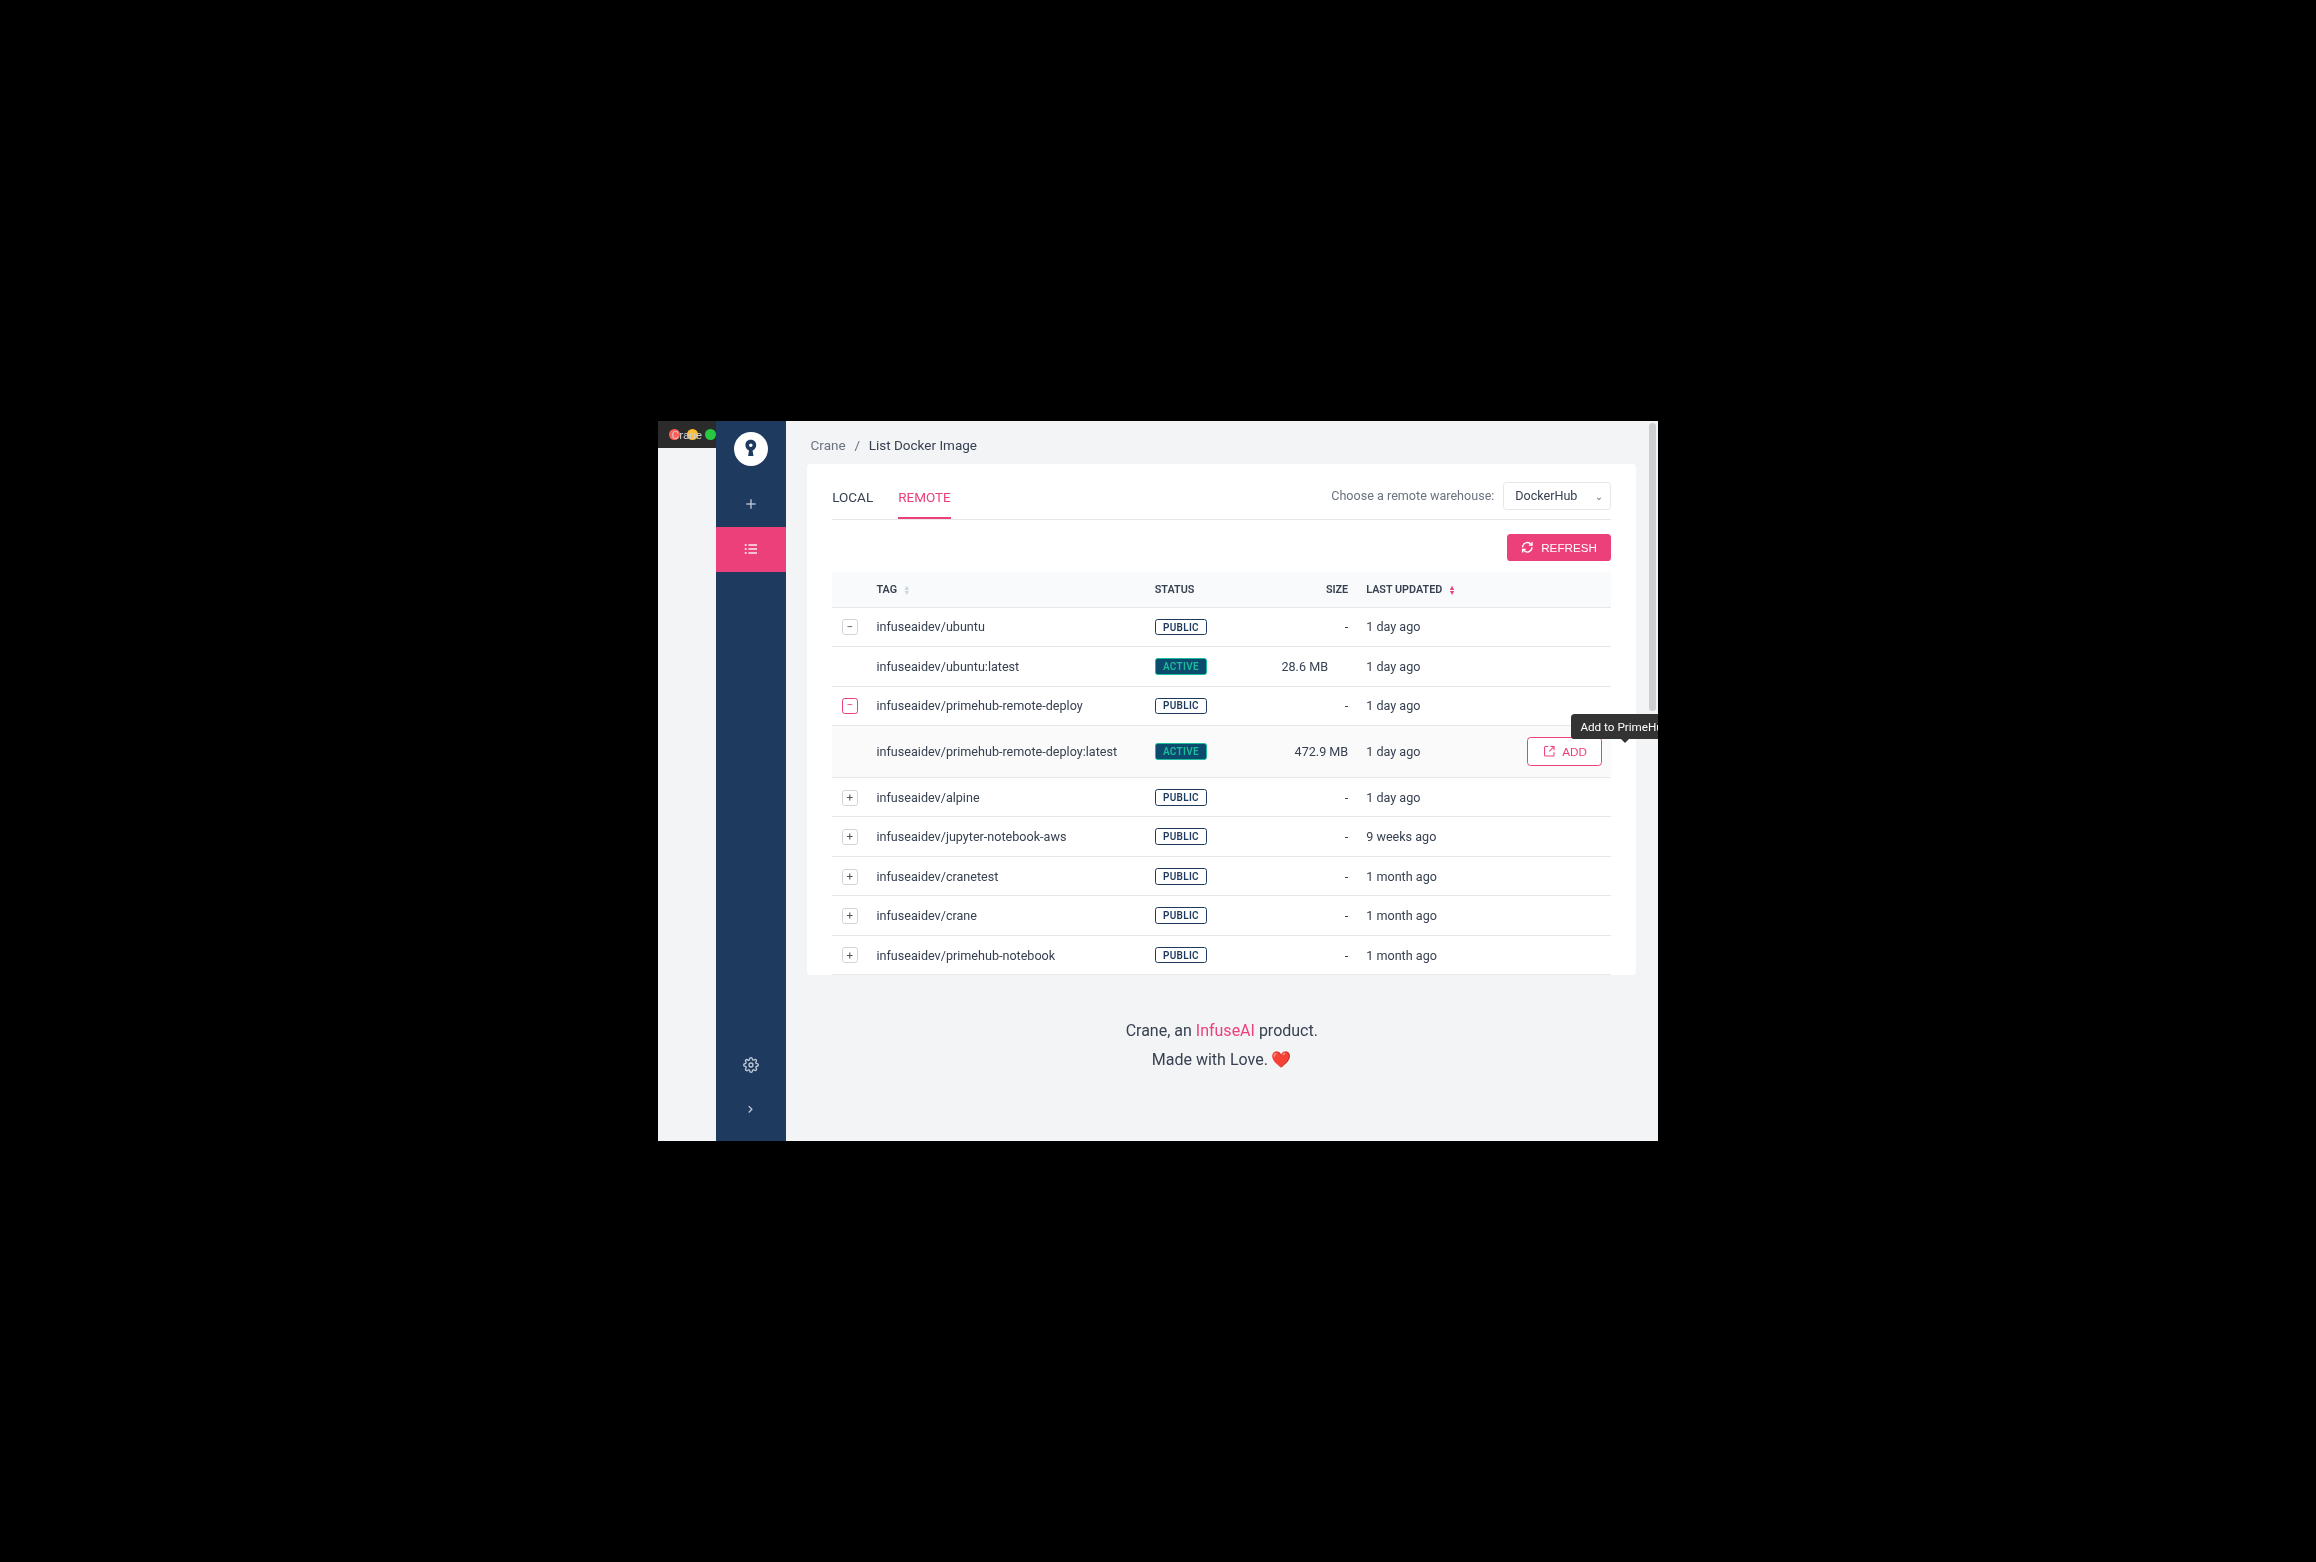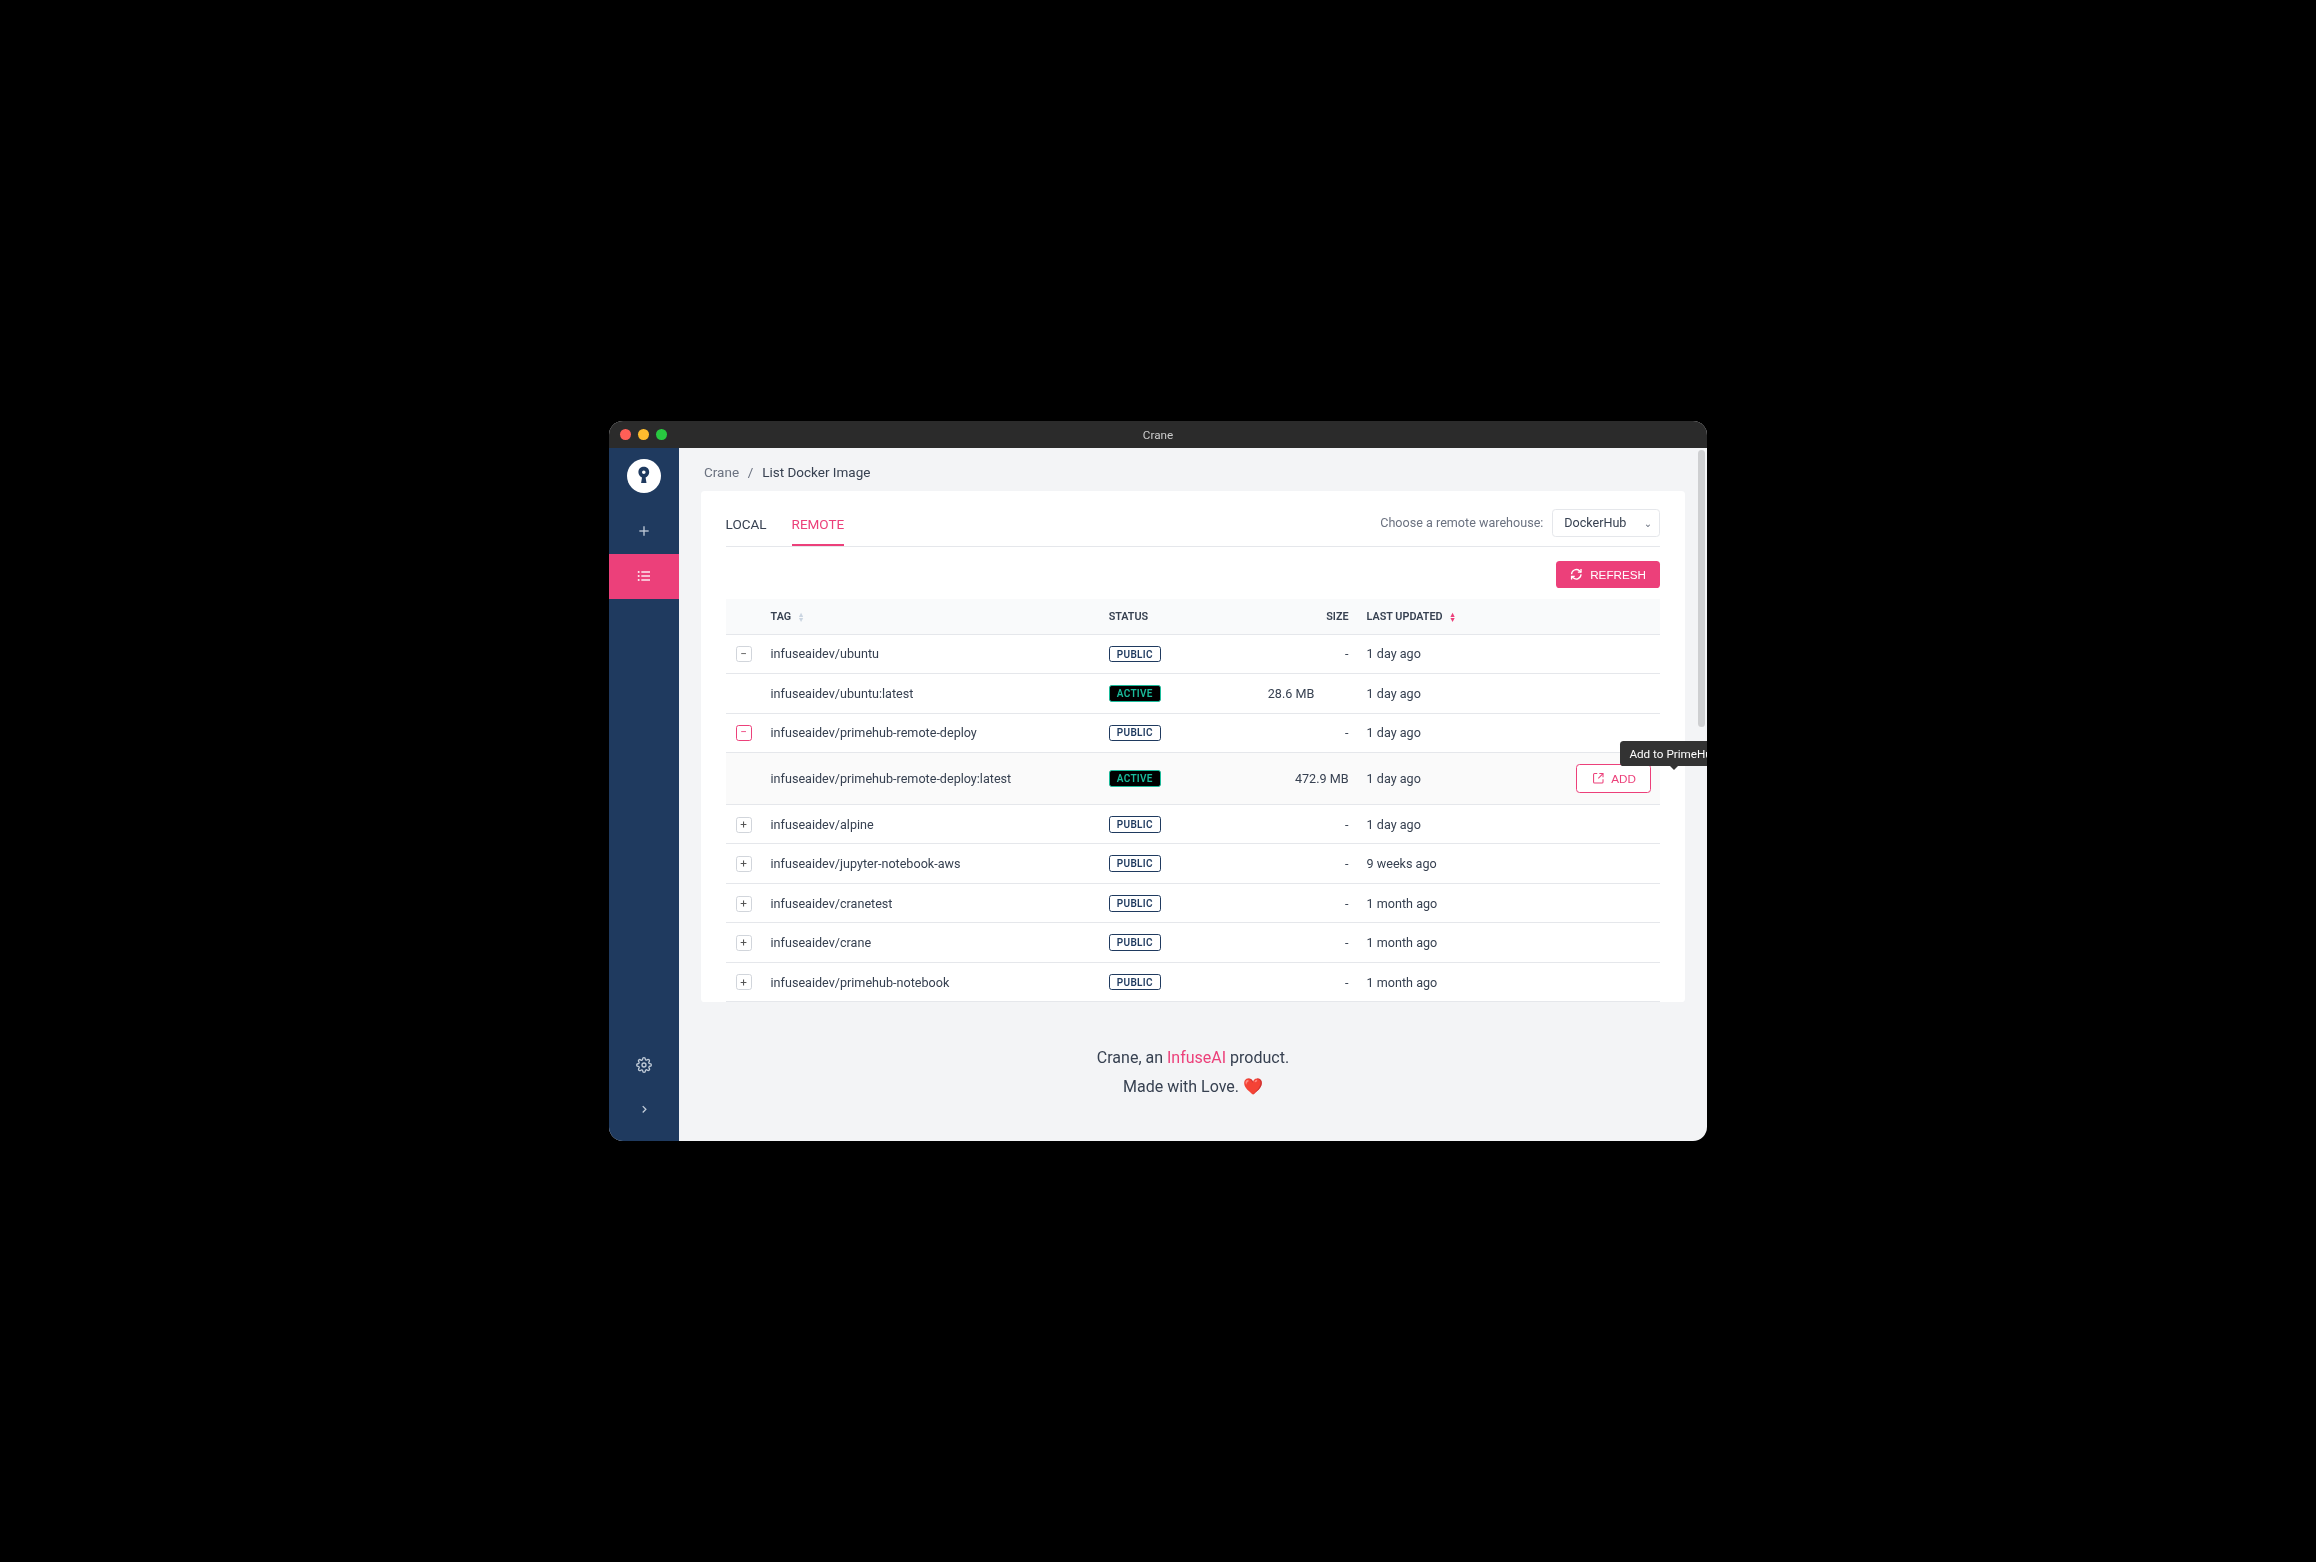--- a/index.html
+++ b/index.html
@@ -22,27 +22,27 @@
     background:var(--bg);
     font-family:-apple-system,BlinkMacSystemFont,"Segoe UI",Roboto,sans-serif;
     font-size:12.6px;
     color:var(--text);
     display:flex;
     align-items:center;
     justify-content:center;
     padding:27px;
   }
   .window{
-    width:1098px;
+    width:1000px;
     height:720px;
-    border-radius:14px;
+    border-radius:0;
     overflow:hidden;
     box-shadow:0 18px 54px rgba(0,0,0,0.5);
     display:flex;
-    flex-direction:column;
+    flex-direction:row;
     background:var(--page-bg);
     position:relative;
   }
   .titlebar{
     height:27px;
     background:var(--titlebar);
     display:flex;
     align-items:center;
     position:relative;
     flex-shrink:0;
@@ -145,21 +145,21 @@
     display:inline-flex;align-items:center;justify-content:center;font-size:11.7px;line-height:1;
     cursor:pointer;background:#fff;color:#555;
   }
   .expand-btn.minus{color:#555;}
   .expand-btn.pink{border-color:var(--pink);color:var(--pink);}
   .badge{
     display:inline-block;padding:1.8px 7.2px;border-radius:2.7px;font-size:10px;font-weight:600;
     letter-spacing:0.3px;
   }
   .badge-public{border:0.9px solid var(--public-blue);color:var(--public-blue);background:#fff;}
-  .badge-active{border:0.9px solid var(--active-teal);color:var(--active-teal);background:#000000;}
+  .badge-active{border:0.9px solid var(--active-teal);color:var(--active-teal);background:#0c4a6e;}
 
   .tooltip{
     position:absolute;background:#333;color:#fff;font-size:11.7px;padding:5.4px 9px;border-radius:3.6px;
     white-space:nowrap;z-index:10;
   }
   .tooltip::after{
     content:"";position:absolute;bottom:-4.5px;left:50%;transform:translateX(-50%);
     border:4.5px solid transparent;border-top-color:#333;border-bottom:none;
   }
 

